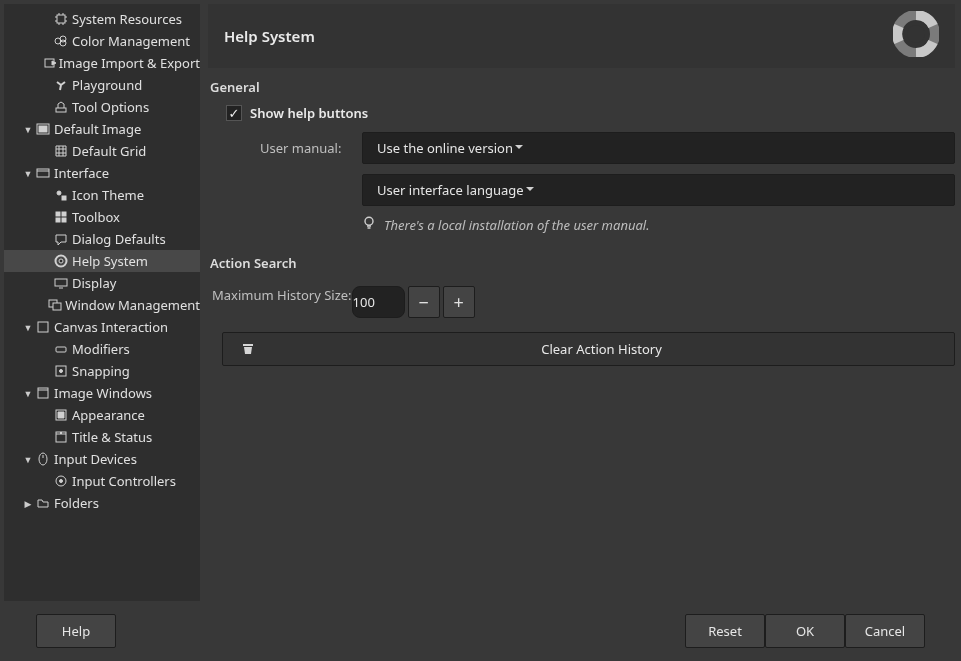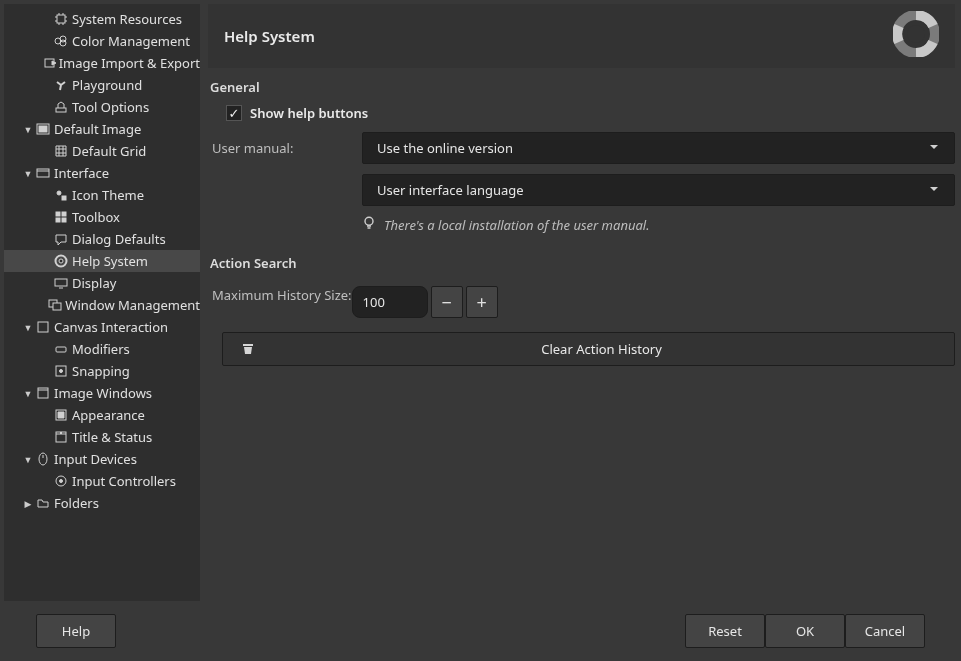--- a/index.html
+++ b/index.html
@@ -28,34 +28,34 @@
   .sect   { font-weight:600; color:#dcdcdc; margin:0 0 8px 2px; }
 
   
   .chkrow { display:flex; align-items:center; gap:8px; margin:0 0 10px 18px; }
   .chkbox { width:16px; height:16px; background:#222; border:1px solid #555; display:flex; align-items:center; justify-content:center; }
   .chkbox.checked::after{ content:"✓"; color:#eee; font-size:13px; line-height:1;}
   .chklbl { font-weight:600; color:#eaeaea; }
 
   
   .form   { display:grid; grid-template-columns: 140px 1fr; gap:10px; align-items:center; padding-left:4px; }
-  .form .lbl{ color:#bfbfbf; }
+  .form .lbl{ color:#bfbfbf;margin-left:48px; }
   .dropdown { background:#222222; border:1px solid #1d1d1d; height:32px; border-radius:2px;
-              display:flex; align-items:center; justify-content:space-between;
+              display:flex; align-items:center; 
               padding:0 14px; color:#e6e6e6; cursor:pointer; }
   .dropdown svg{ fill:#d0d0d0; }
   .hint { display:flex; align-items:center; gap:8px; color:#bdbdbd; font-style:italic; padding-left:0;}
   .hint svg{ fill:none; stroke:#cfcfcf; stroke-width:1.4;}
 
   
   .numrow { display:flex; align-items:flex-start; padding-left:4px; margin-top:6px; }
   .numrow .lbl{ color:#bfbfbf; }
   .numbox { display:flex; }
-  .numval { width:76px; height:32px; background:#222; border:1px solid #1d1d1d; border-radius:8px;
-            display:flex; align-items:center; padding:0 10px; color:#e6e6e6; }
+  .numval { width:53px; height:32px; background:#222; border:1px solid #1d1d1d; border-radius:8px;
+            display:flex; align-items:center; padding:0 0; color:#e6e6e6; }
   .spin   { width:32px; height:32px; background:#444444; border:1px solid #1d1d1d; border-radius:2px;
             margin-left:3px; display:flex; align-items:center; justify-content:center; cursor:pointer;
             font-size:18px; color:#e0e0e0;}
 
   
   .widebtn{ margin:14px 0 0 14px; height:34px; background:#333; border:1px solid #1d1d1d; border-radius:2px;
             display:flex; align-items:center; padding:0 12px; cursor:pointer; }
   .widebtn .icon{ width:26px; display:flex; align-items:center; justify-content:center; }
   .widebtn .cap { flex:1; text-align:center; color:#e8e8e8; }
 

